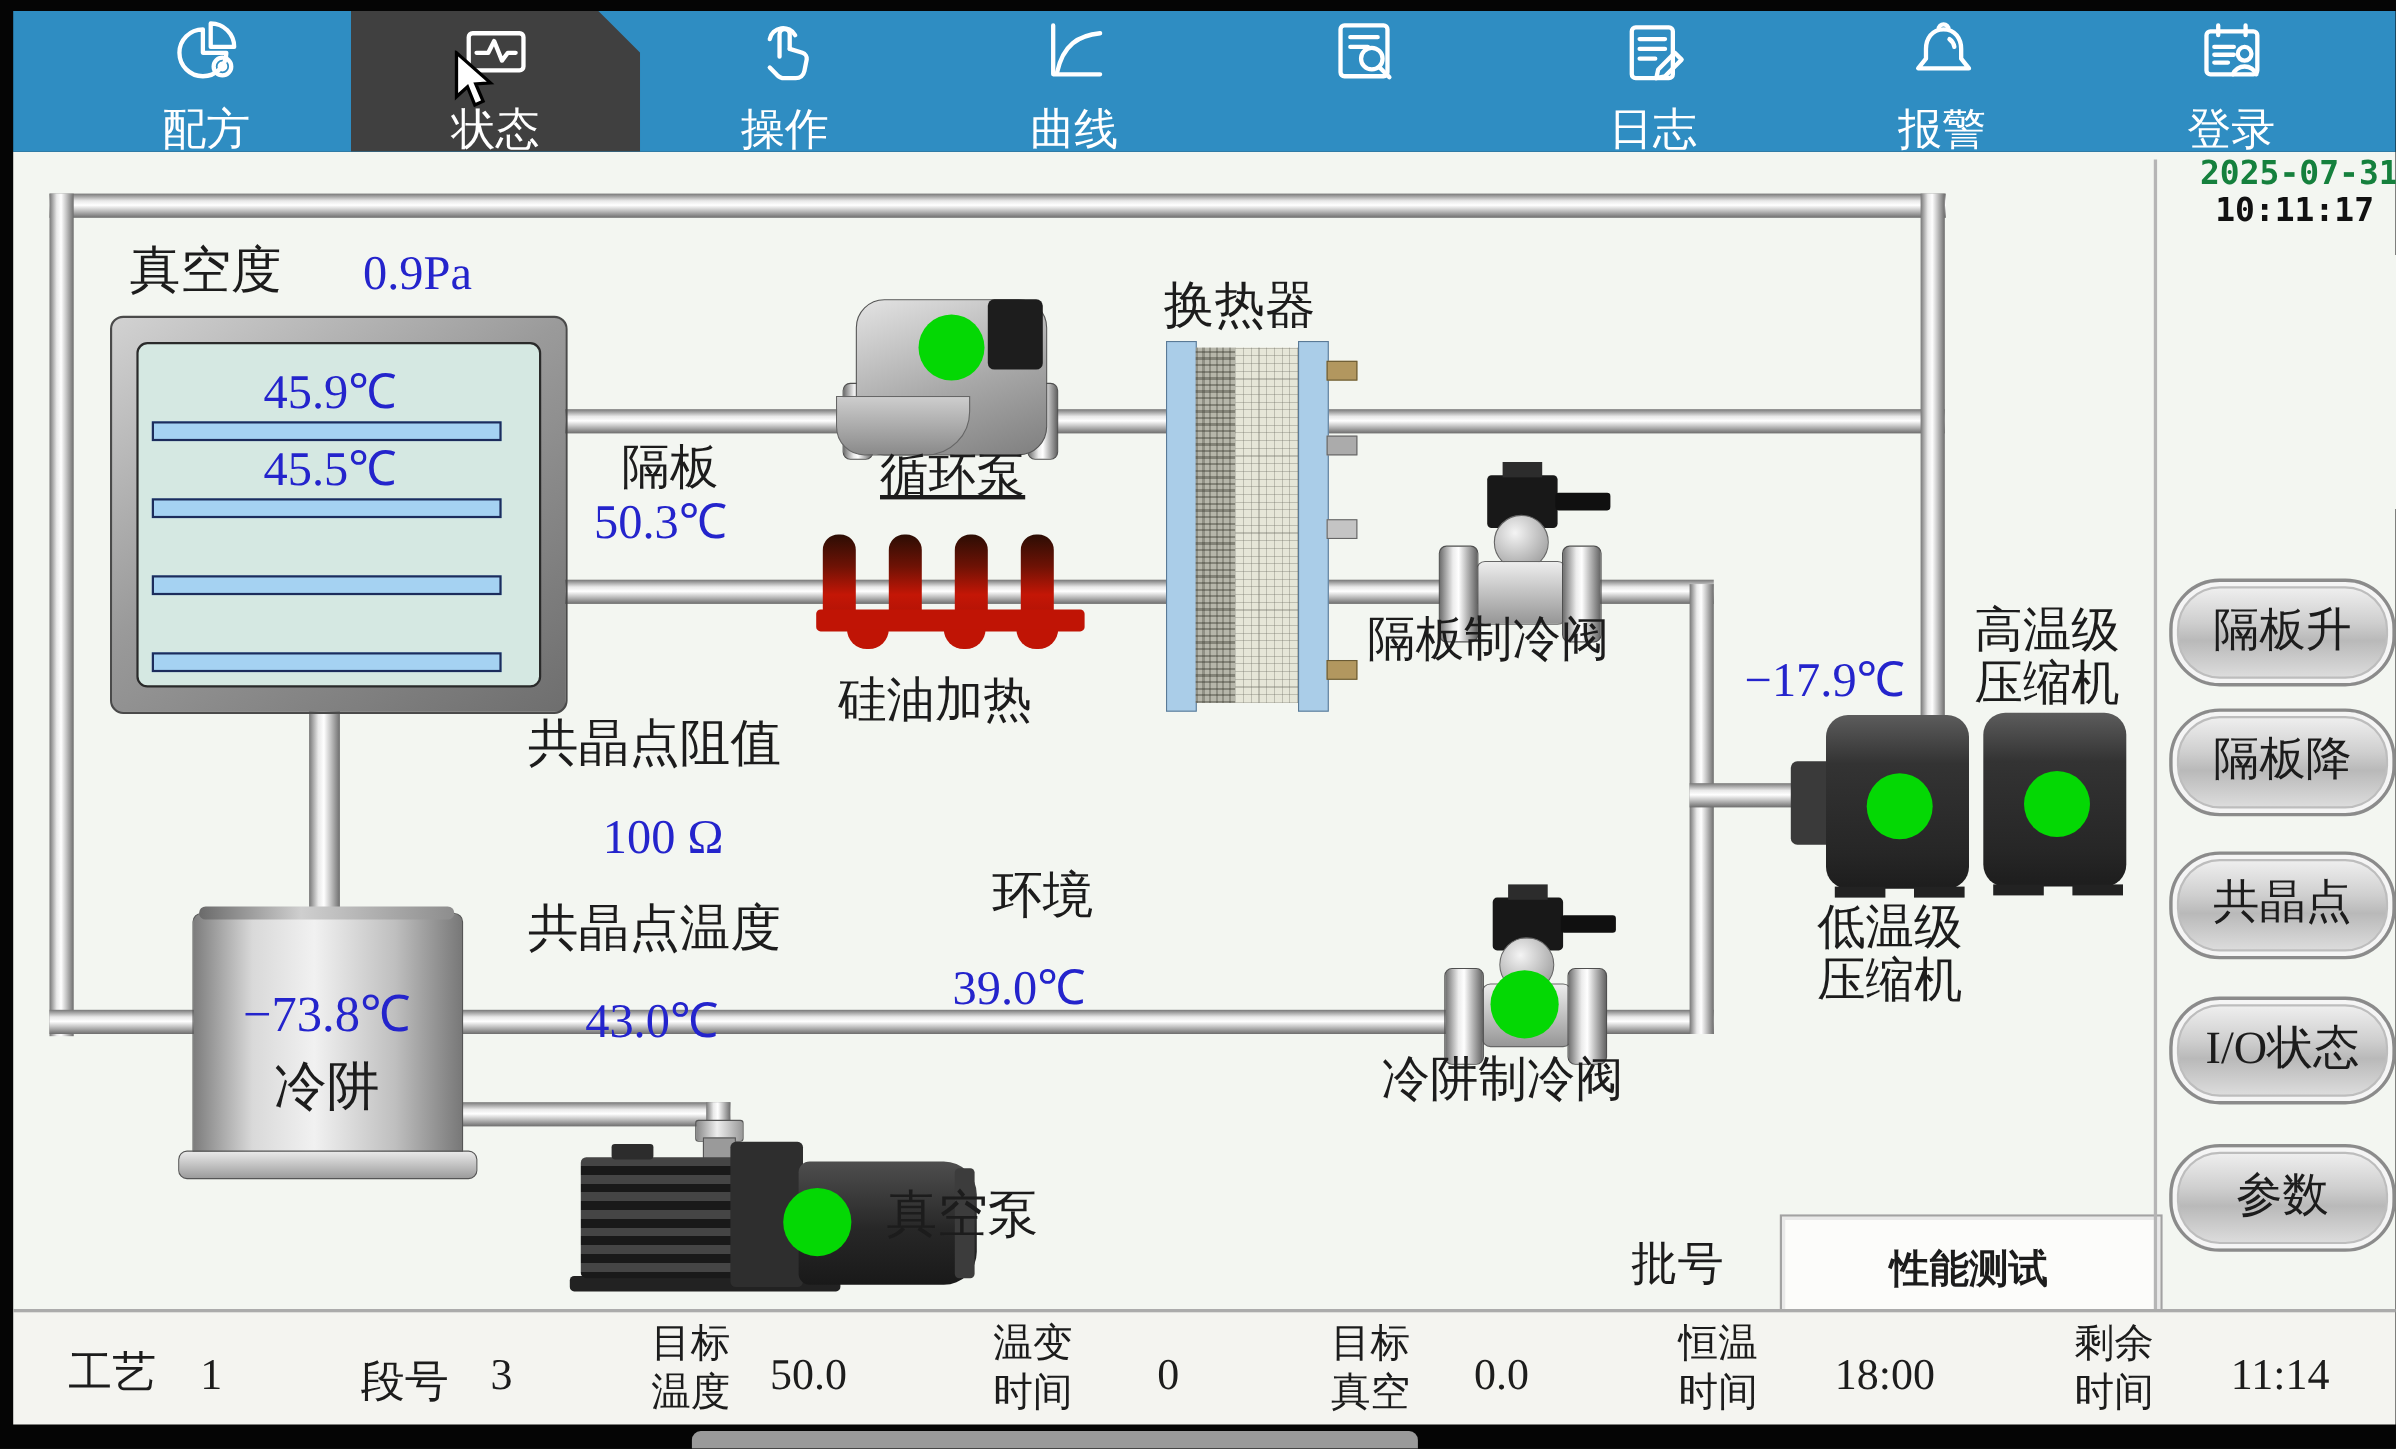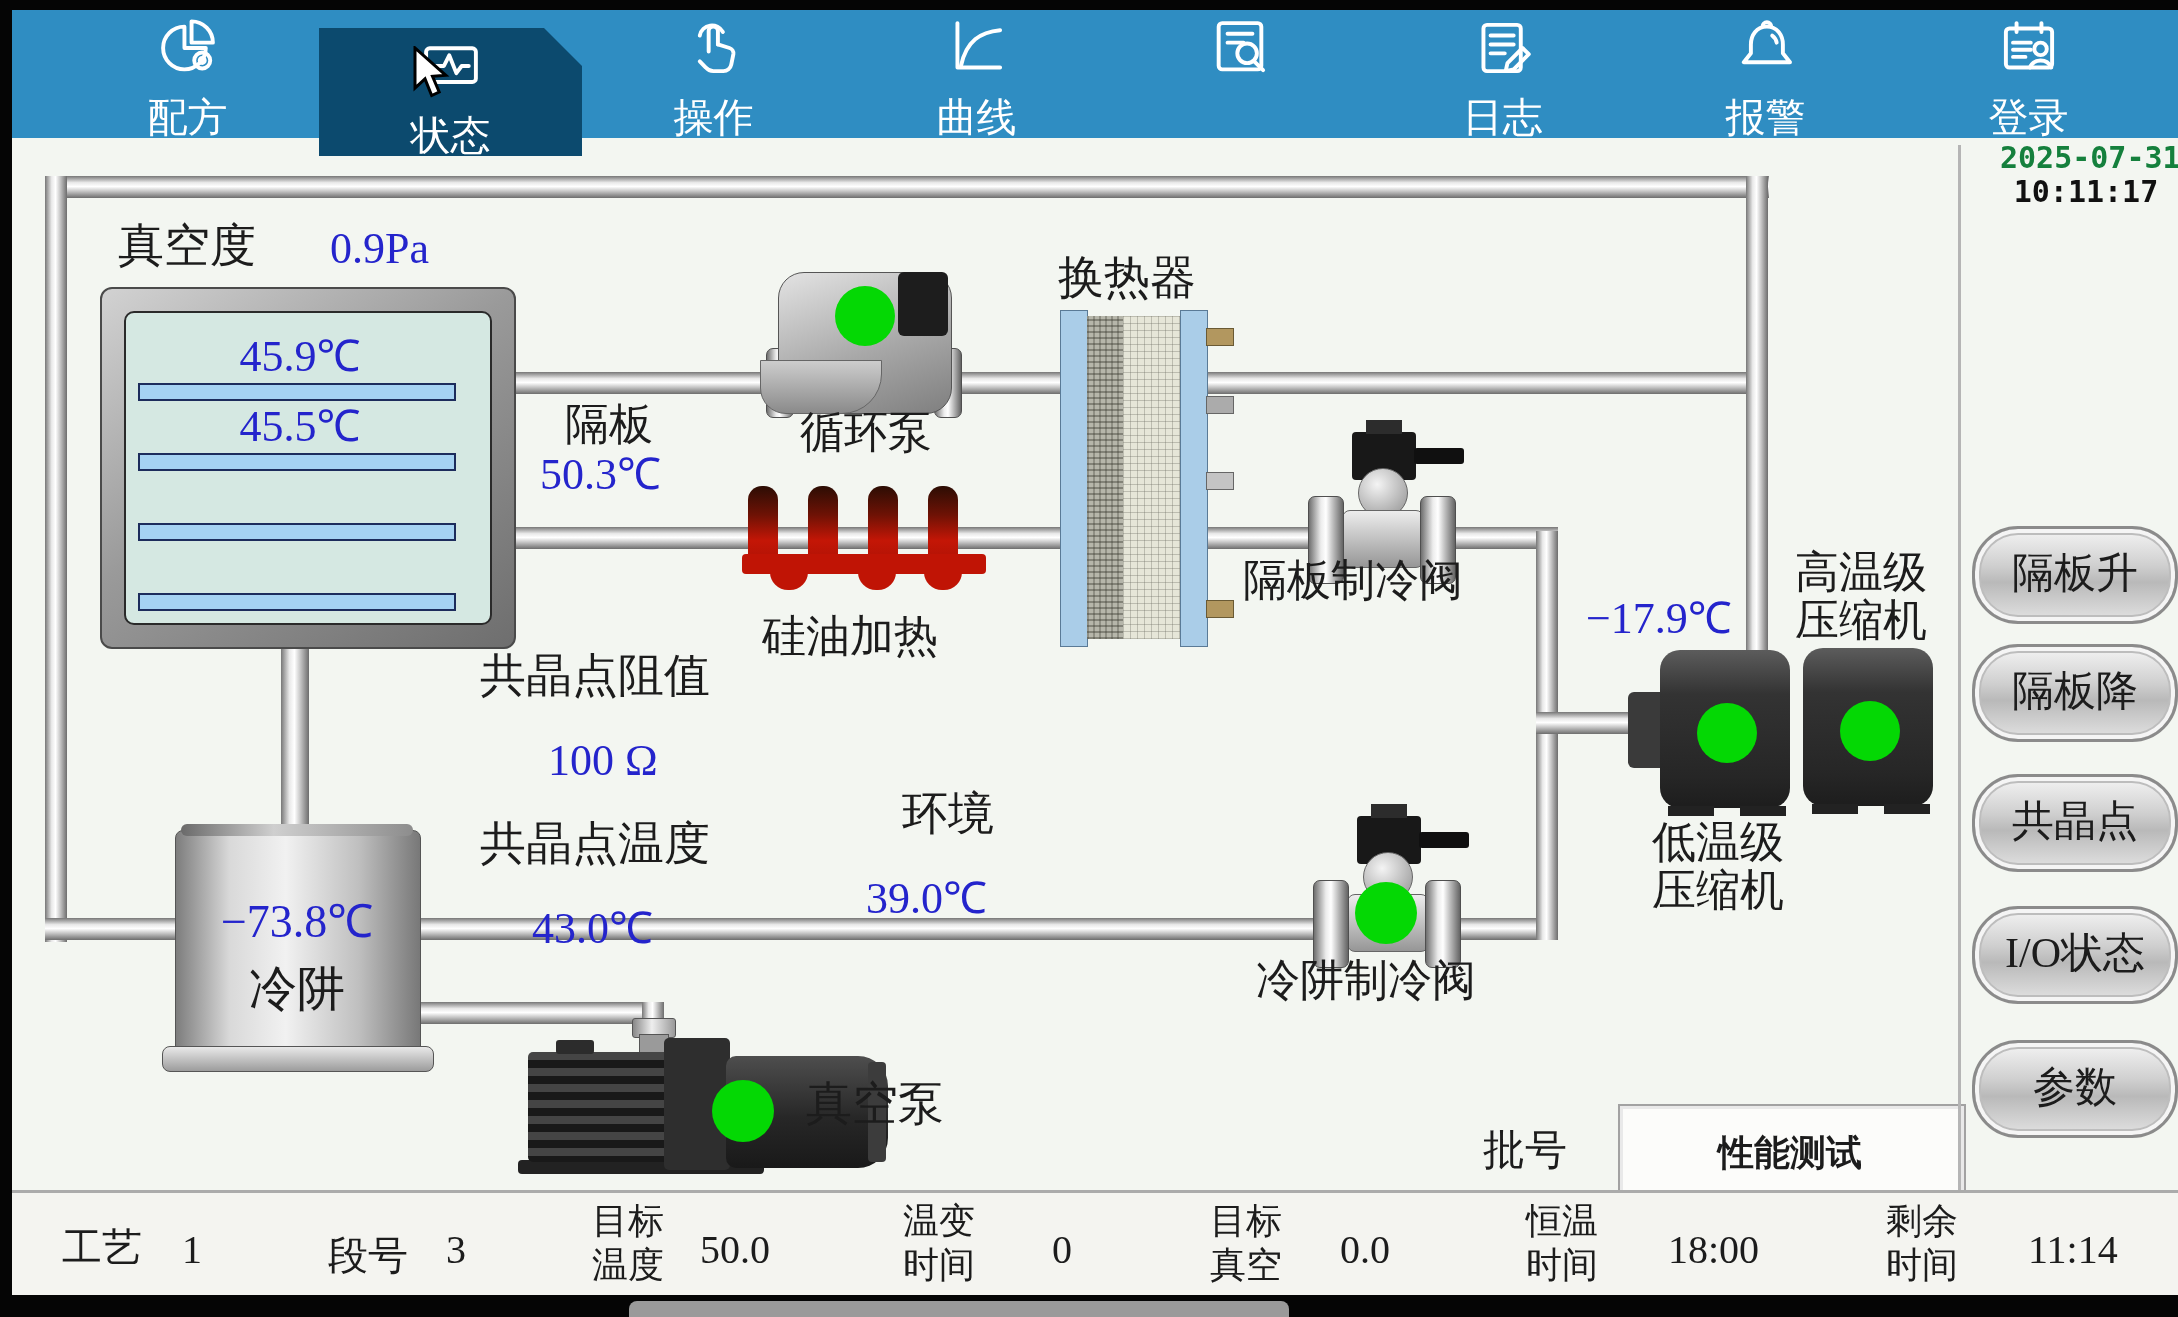--- a/index.html
+++ b/index.html
@@ -7,21 +7,21 @@
           font-family:"Liberation Serif",serif;}
   .abs{position:absolute;}
   .lbl{position:absolute;color:#1c1c1c;white-space:nowrap;line-height:1.05;
        font-family:"Liberation Serif",serif;}
   .blue{color:#2424cc;}
   .ctr{text-align:center;}
 
   
   .nav{position:absolute;left:12px;top:10px;width:2166px;height:128px;background:#2f8dc2;}
   .nav-item{position:absolute;top:0;width:263px;height:128px;color:#fff;cursor:pointer;}
-  .nav-item.active{background:#0c4a6e;clip-path:polygon(0 0,calc(100% - 38px) 0,100% 38px,100% 100%,0 100%);margin-top:18px;}
+  .nav-item.active{background:#404040;clip-path:polygon(0 0,calc(100% - 38px) 0,100% 38px,100% 100%,0 100%);}
   .nav-ico{position:absolute;left:50%;top:6px;transform:translateX(-50%);}
   .nav-lab{position:absolute;left:0;right:0;top:80px;text-align:center;font-size:40px;
            font-family:"Liberation Serif",serif;}
 
   
   .pipe-h{position:absolute;height:22px;
     background:linear-gradient(180deg,#777 0%,#e9e9e9 30%,#ffffff 48%,#c9c9c9 68%,#6d6d6d 100%);}
   .pipe-v{position:absolute;width:22px;
     background:linear-gradient(90deg,#777 0%,#e9e9e9 30%,#ffffff 48%,#c9c9c9 68%,#6d6d6d 100%);}
 
@@ -92,21 +92,21 @@
   <div class="lbl ctr" style="left:185px;top:964px;width:224px;font-size:48px;">冷阱</div>
 
   <div class="flange" style="left:766px;top:348px;width:26px;height:68px;"></div>
   <div class="flange" style="left:934px;top:348px;width:26px;height:68px;"></div>
   <div class="abs" style="left:778px;top:272px;width:172px;height:140px;border-radius:26px;border:1px solid #555;
               background:linear-gradient(160deg,#e3e3e3,#a8a8a8 55%,#7f7f7f);"></div>
   <div class="abs" style="left:760px;top:360px;width:120px;height:52px;border-radius:0 0 40px 26px;border:1px solid #666;
               background:linear-gradient(180deg,#cdcdcd,#8a8a8a);"></div>
   <div class="abs" style="left:898px;top:272px;width:50px;height:64px;border-radius:6px;background:#1d1d1d;"></div>
   <div class="ind" style="left:835px;top:286px;width:60px;height:60px;"></div>
-  <div class="lbl" style="left:800px;top:410px;font-size:44px;">循环泵</div>
+  <div class="lbl" style="left:800px;top:410px;font-size:44px;text-decoration:underline;">循环泵</div>
 
   <div class="lbl" style="left:565px;top:402px;font-size:44px;">隔板</div>
   <div class="lbl blue" style="left:540px;top:452px;font-size:44px;">50.3℃</div>
 
   <div class="coil" style="left:748px;top:486px;"></div>
   <div class="coil" style="left:808px;top:486px;"></div>
   <div class="coil" style="left:868px;top:486px;"></div>
   <div class="coil" style="left:928px;top:486px;"></div>
   <div class="abs" style="left:742px;top:554px;width:244px;height:20px;background:#c01405;border-radius:4px;"></div>
   <div class="notch" style="left:770px;top:572px;"></div>

